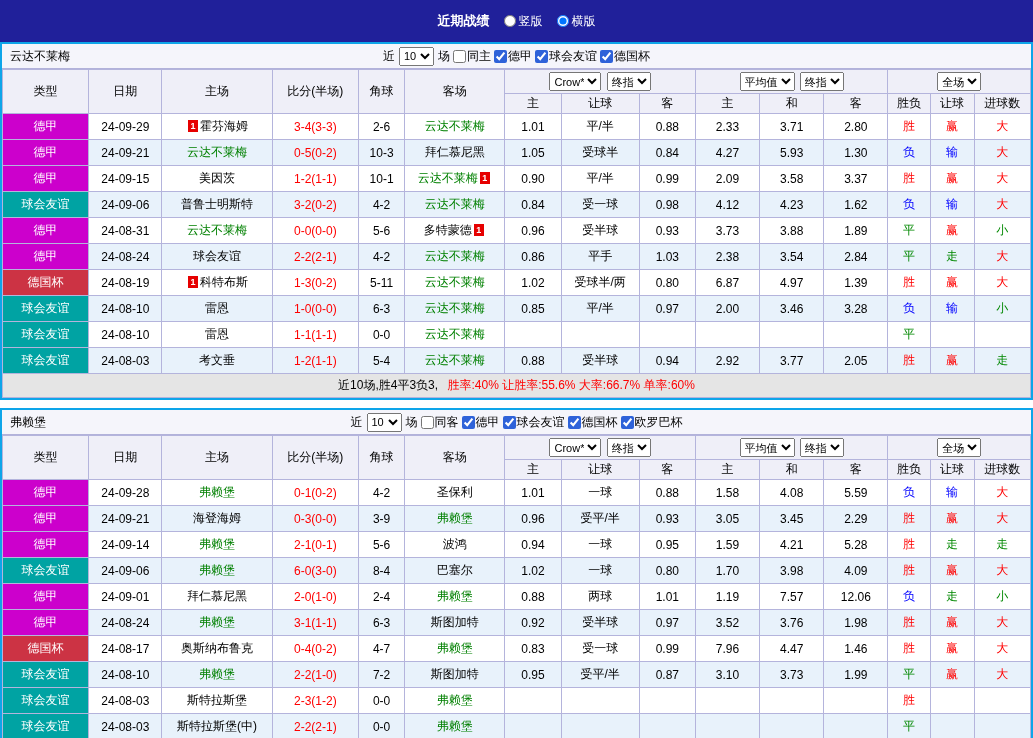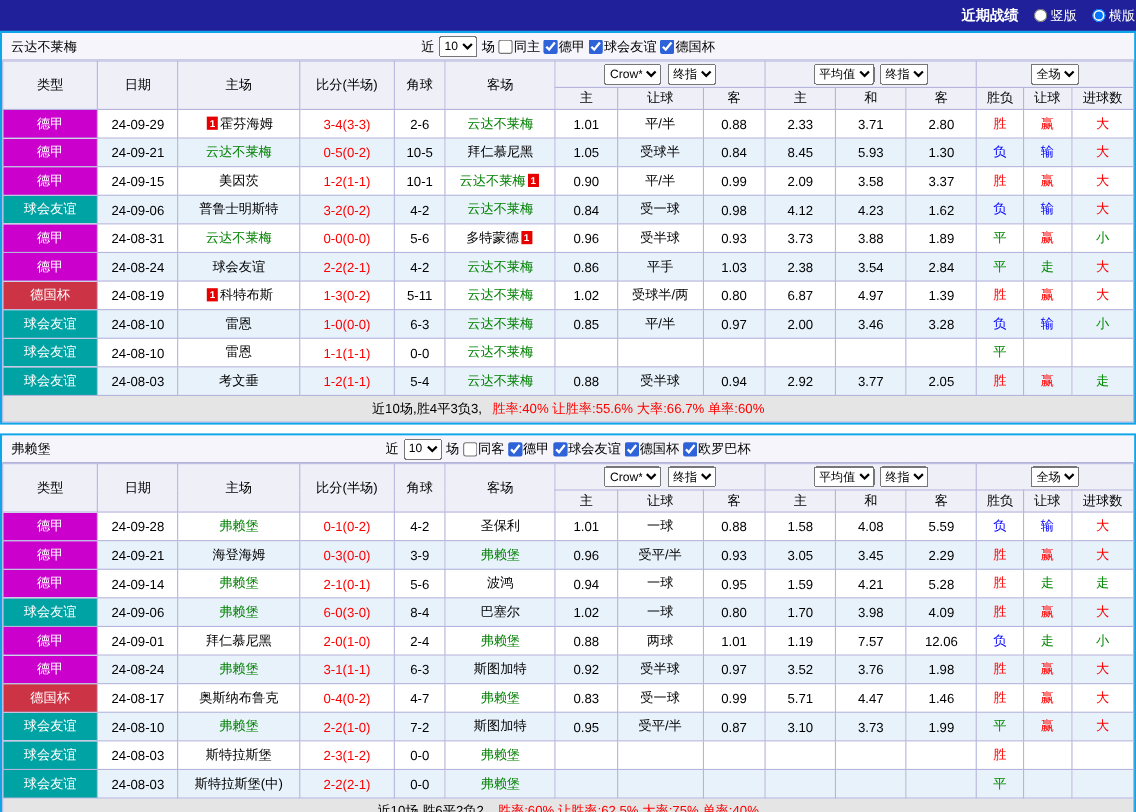--- a/index.html
+++ b/index.html
@@ -7,24 +7,24 @@
     width: 1033px;
     font-family: "Liberation Sans", "DejaVu Sans", sans-serif;
     font-size: 12px;
     color: #000;
     background: #fff;
   }
   .page { width: 1033px; }
 
   
   .top-bar {
-    height: 28px;
+    height: 42px;
     background: #20209a;
     border: 1px solid #20209a;
-    display: flex; align-items: center; justify-content: flex-end;
+    display: flex; align-items: center; justify-content: center;
     gap: 14px; color: #fff;
   }
   .top-bar .title { font-weight: bold; font-size: 13px; }
   .top-bar label { display: inline-flex; align-items: center; gap: 3px; cursor: pointer; }
   .top-bar input[type=radio] { width: 12px; height: 12px; }
 
   .gap { height: 8px; }
 
   
   .section { border: 2px solid #0ea5e9; }
@@ -162,26 +162,26 @@
             <td>2.80</td>
             <td style="color: rgb(255, 0, 0);">胜</td>
             <td style="color: rgb(255, 0, 0);">赢</td>
             <td style="color: rgb(255, 0, 0);">大</td>
           </tr>
           <tr>
             <td class="league" style="background: rgb(204, 0, 204);">德甲</td>
             <td>24-09-21</td>
             <td><span class="focus">云达不莱梅</span></td>
             <td class="score">0-5(0-2)</td>
-            <td>10-5</td>
+            <td>10-3</td>
             <td><span>拜仁慕尼黑</span></td>
             <td>1.05</td>
             <td>受球半</td>
             <td>0.84</td>
-            <td>8.45</td>
+            <td>4.27</td>
             <td>5.93</td>
             <td>1.30</td>
             <td style="color: rgb(0, 0, 255);">负</td>
             <td style="color: rgb(0, 0, 255);">输</td>
             <td style="color: rgb(255, 0, 0);">大</td>
           </tr>
           <tr>
             <td class="league" style="background: rgb(204, 0, 204);">德甲</td>
             <td>24-09-15</td>
             <td><span>美因茨</span></td>
@@ -501,21 +501,21 @@
           <tr>
             <td class="league" style="background: rgb(204, 51, 68);">德国杯</td>
             <td>24-08-17</td>
             <td><span>奥斯纳布鲁克</span></td>
             <td class="score">0-4(0-2)</td>
             <td>4-7</td>
             <td><span class="focus">弗赖堡</span></td>
             <td>0.83</td>
             <td>受一球</td>
             <td>0.99</td>
-            <td>5.71</td>
+            <td>7.96</td>
             <td>4.47</td>
             <td>1.46</td>
             <td style="color: rgb(255, 0, 0);">胜</td>
             <td style="color: rgb(255, 0, 0);">赢</td>
             <td style="color: rgb(255, 0, 0);">大</td>
           </tr>
           <tr>
             <td class="league" style="background: rgb(0, 163, 163);">球会友谊</td>
             <td>24-08-10</td>
             <td><span class="focus">弗赖堡</span></td>

